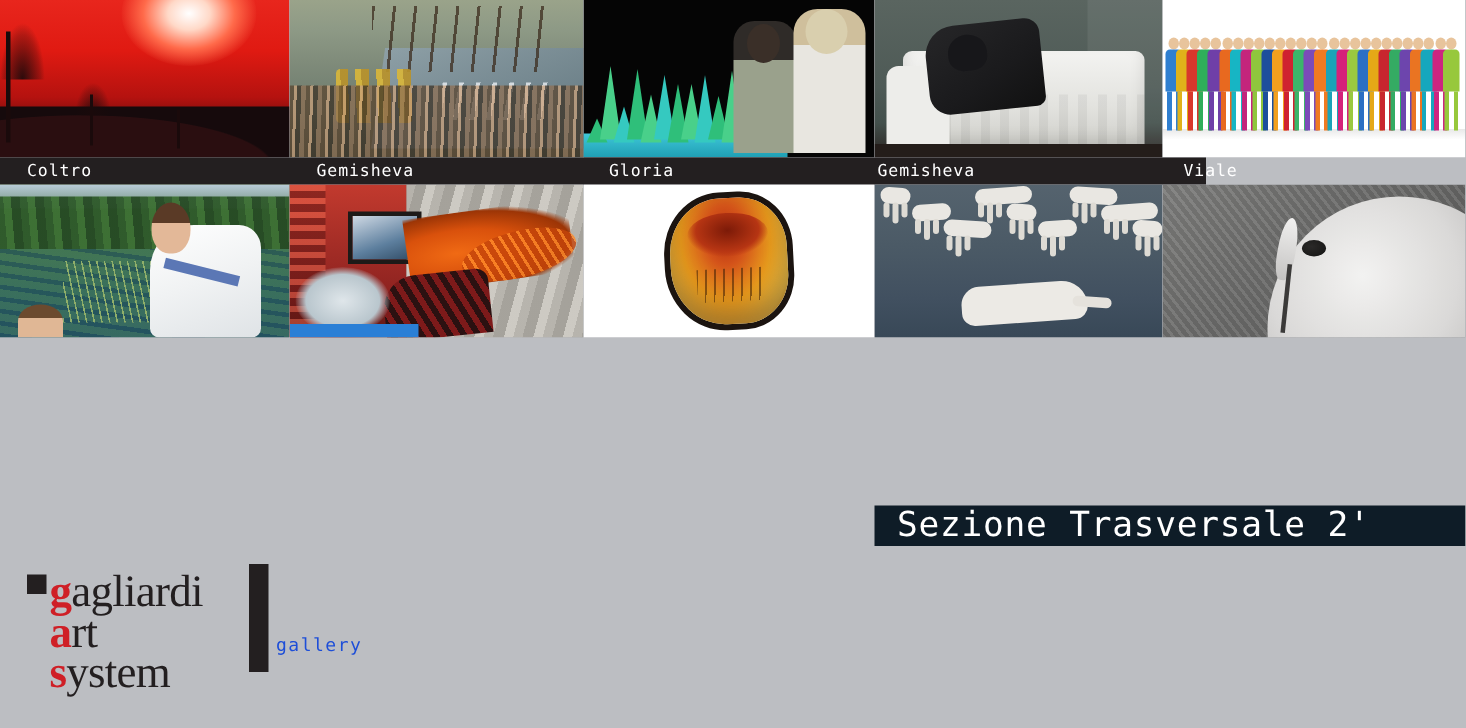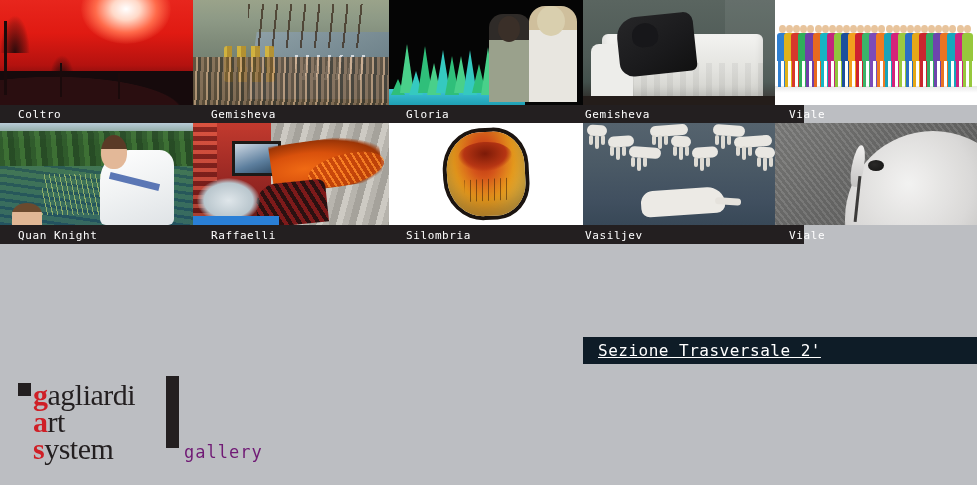--- a/index.html
+++ b/index.html
@@ -178,30 +178,30 @@
   .lower{position:absolute;left:0;top:245px;width:977px;height:240px;background:#bcbec2;}
 
   
   .logo{position:absolute;left:18px;top:376px;width:240px;height:78px;}
   .logo .sq{position:absolute;left:0;top:7px;width:13px;height:13px;background:#231f20;}
   .logo .line{position:absolute;left:15px;color:#231f20;font-size:30px;letter-spacing:-.5px;line-height:1;
     font-family:Liberation Serif, serif;white-space:nowrap;}
   .logo .r1{top:4px;} .logo .r2{top:31px;} .logo .r3{top:58px;}
   .logo .hl{color:#cf1f26;font-weight:bold;}
   .logo .bar{position:absolute;left:148px;top:0px;width:13px;height:72px;background:#231f20;}
-  .logo .gallery{position:absolute;left:166px;top:66px;color:#701a75;font-size:17px;letter-spacing:1px;
+  .logo .gallery{position:absolute;left:166px;top:47px;color:#1d4ed8;font-size:12px;letter-spacing:1px;
     font-family:"DejaVu Sans Mono","Liberation Mono",monospace;}
 
   
   .titlewrap{position:absolute;left:583px;top:334px;width:394px;}
   .tbar{background:#0e1c27;color:#ffffff;white-space:nowrap;overflow:hidden;
     font-family:"DejaVu Sans Mono","Liberation Mono",monospace;}
   .tbar1{height:25px;line-height:25px;font-size:18px;padding-left:8px;letter-spacing:.5px;}
   .tbar-gap{height:3px;background:#bcbec2;}
-  .tbar2{height:27px;line-height:27px;font-size:16px;padding-left:15px;letter-spacing:.5px;text-decoration:underline;}
+  .tbar2{height:27px;line-height:27px;font-size:23px;padding-left:15px;letter-spacing:.5px;}
   .info{position:absolute;left:601px;top:406px;color:#2a2a2c;font-size:15px;line-height:22px;
     font-family:"DejaVu Sans Mono","Liberation Mono",monospace;white-space:pre-line;letter-spacing:.4px;}
 </style>
 </head>
 <body>
 
 <div class="page">
 
   <div class="grid">
 
@@ -505,27 +505,20 @@
         <div class="art a-viale">
           <div class="tex"></div>
           <div class="ball"></div>
           <div class="blade"></div>
           <div class="stick"></div>
           <div class="fly"></div>
         </div>
       </div>
     </div>
 
-    <div class="labelbar second">
-      <span class="lbl l0">Quan Knight</span>
-      <span class="lbl l1">Raffaelli</span>
-      <span class="lbl l2">Silombria</span>
-      <span class="lbl l3">Vasiljev</span>
-      <span class="lbl l4">Viale</span>
-    </div>
   </div>
 
   <div class="lower"></div>
 
   <div class="logo">
     <div class="sq"></div>
     <div class="line r1"><span class="hl">g</span><span>agliardi</span></div>
     <div class="line r2"><span class="hl">a</span><span>rt</span></div>
     <div class="line r3"><span class="hl">s</span><span>ystem</span></div>
     <div class="bar"></div>

